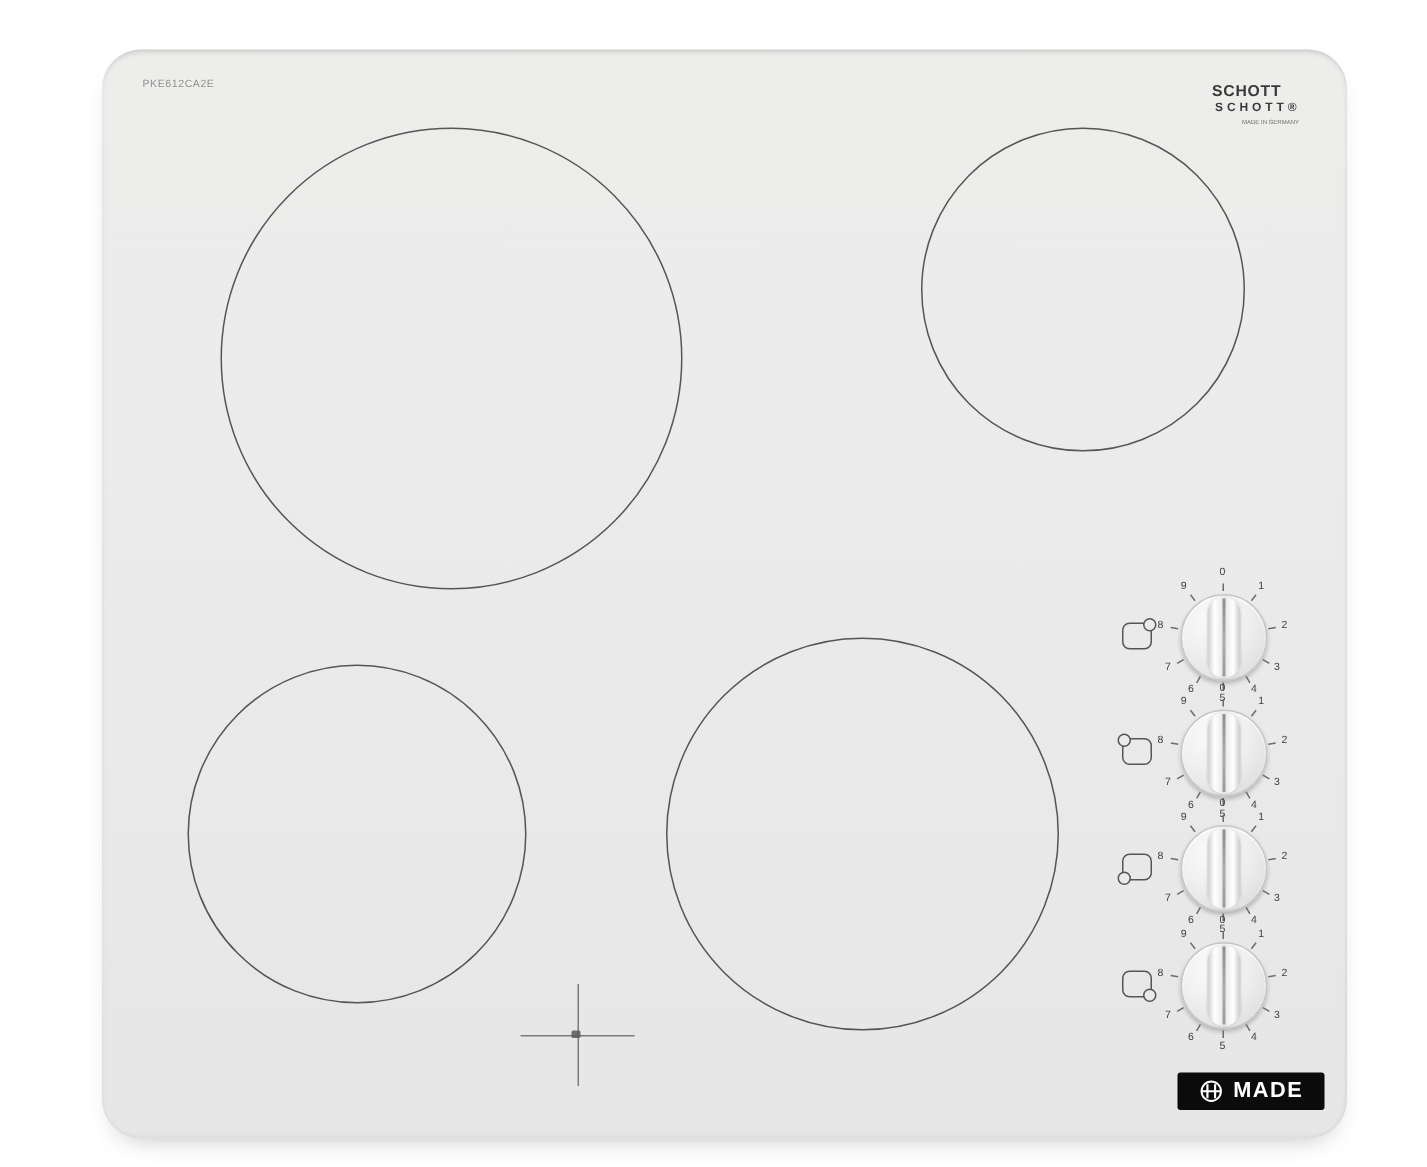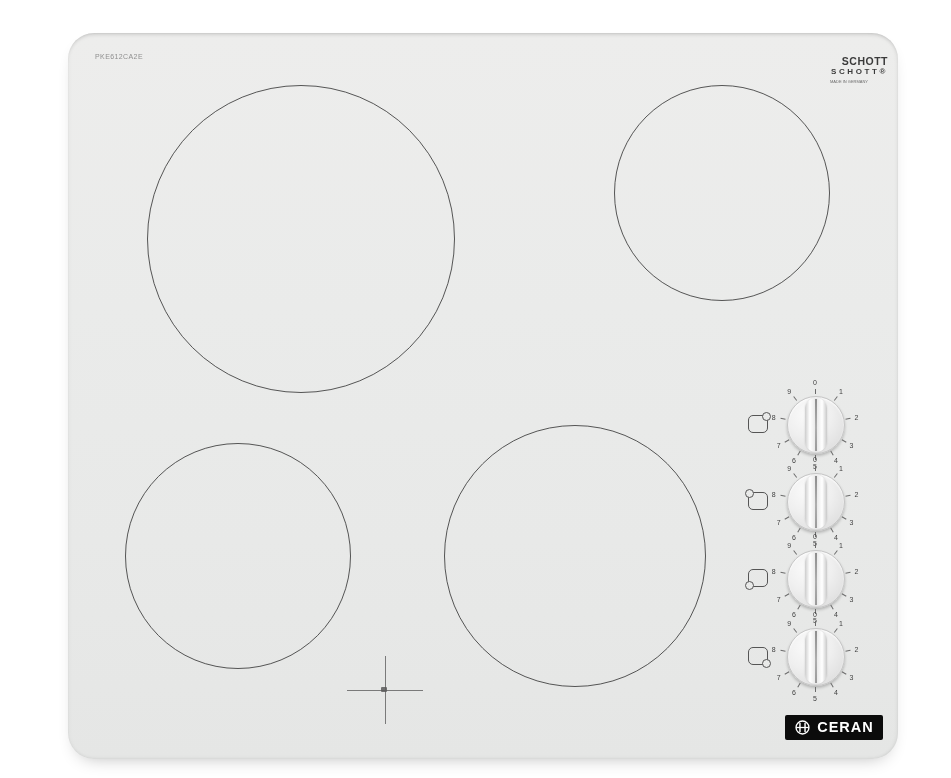--- a/index.html
+++ b/index.html
@@ -29,21 +29,21 @@
   .zone.back-right {left:546px;top:52px;  width:214px;height:214px;}
   .zone.front-left {left:57px; top:410px; width:224px;height:224px;}
   .zone.front-right{left:376px;top:392px; width:260px;height:260px;}
 
   
   .model-code{
     position:absolute;left:27px;top:20px;
     font-size:7px;letter-spacing:.4px;color:#8f8f8f;
   }
   .schott{
-    position:absolute;left:740px;top:23px;width:80px;text-align:right;color:#3a3a3a;
+    position:absolute;left:740px;top:23px;width:80px;text-align:left;color:#3a3a3a;
   }
   .schott .l1{font-size:10.5px;font-weight:bold;letter-spacing:.5px;line-height:11px;}
   .schott .l2{font-size:8px;font-weight:bold;letter-spacing:2.6px;line-height:9px;text-indent:2px;}
   .schott .l3{font-size:8px;color:#6d6d6d;transform:scale(.5);transform-origin:center top;margin-top:3px;}
 
   
   .crosshair{position:absolute;left:0;top:0;}
   .crosshair .h{position:absolute;left:279px;top:657px;width:76px;height:1px;background:#7a7a7a;}
   .crosshair .v{position:absolute;left:317px;top:623px;width:1px;height:68px;background:#7a7a7a;}
   .crosshair .c{position:absolute;left:313px;top:654px;width:6px;height:5px;background:#5a5a5a;border-radius:1px;opacity:.85;}
@@ -248,16 +248,16 @@
       <span class="dial-num" style="left: 24.1422px; top: 16.9035px;">9</span>
       <span class="dial-tick" style="transform: rotate(322deg) translateY(-33px);"></span>
     </div>
 
   <div class="bosch-logo">
     <svg width="17" height="17" viewBox="0 0 20 20" fill="none">
       <circle cx="10" cy="10" r="7.6" stroke="#ffffff" stroke-width="1.6"></circle>
       <path d="M2.5 10 H17.5" stroke="#ffffff" stroke-width="1.5"></path>
       <path d="M7 4.6 V15.4 M13 4.6 V15.4" stroke="#ffffff" stroke-width="1.7"></path>
     </svg>
-    <span class="bosch-word">CERAN</span>
+    <span class="bosch-word">MADE</span>
   </div>
 
 </div>
 
 </body></html>

